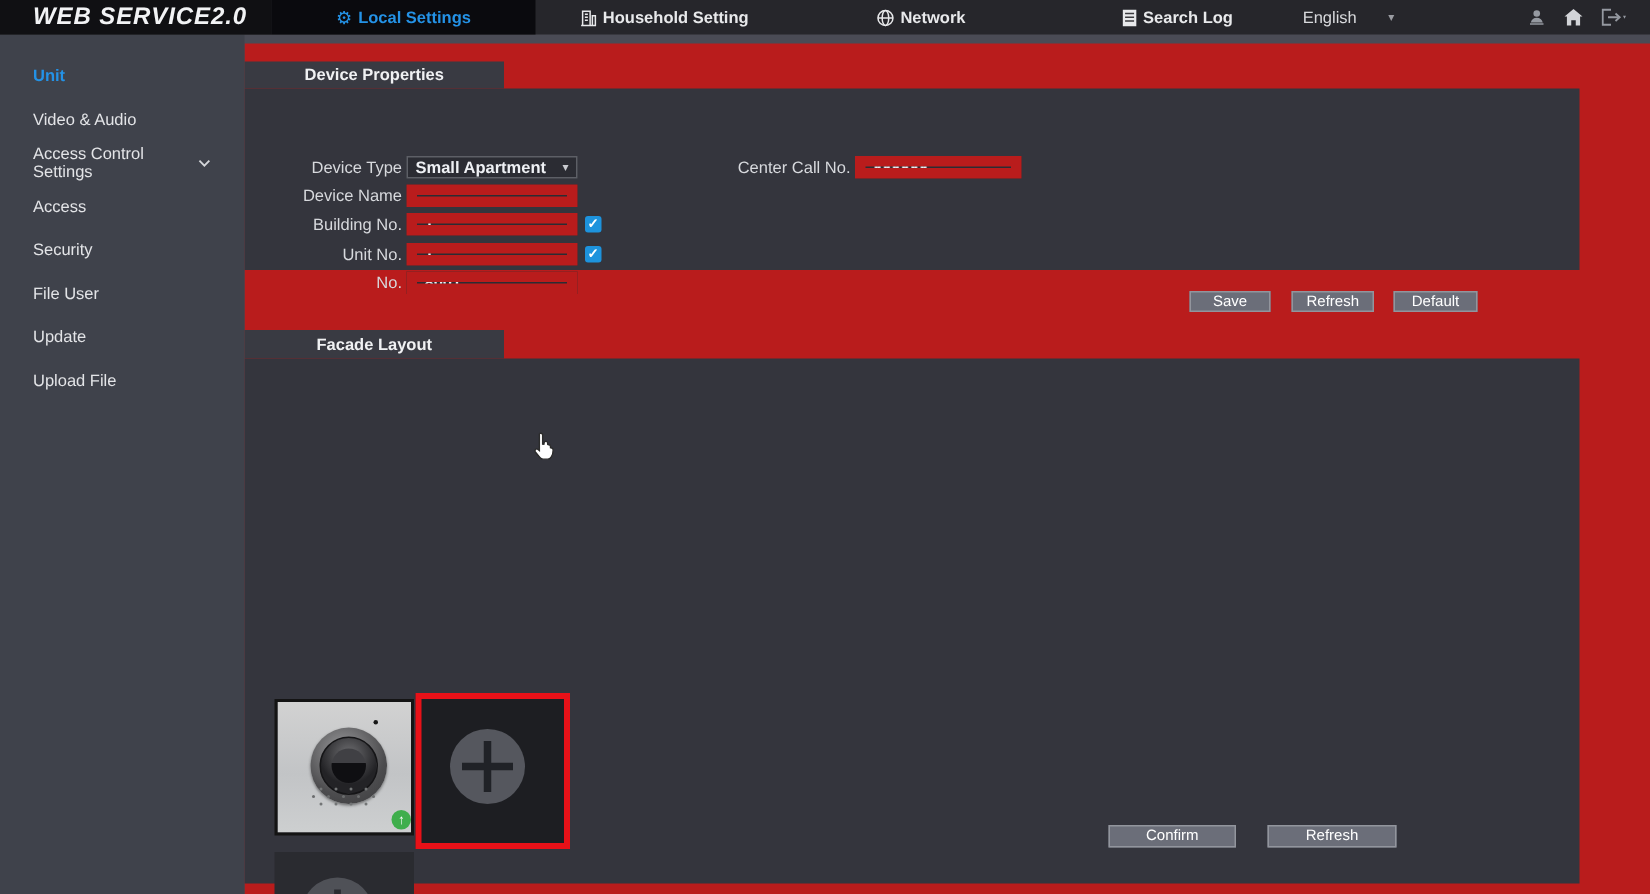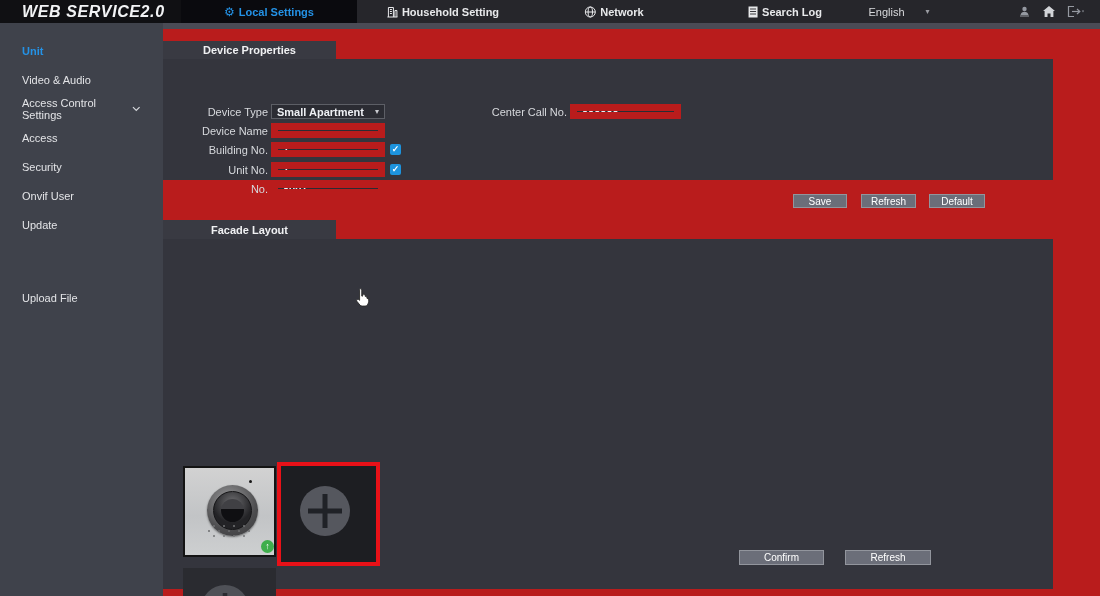--- a/index.html
+++ b/index.html
@@ -137,26 +137,26 @@
         <path d="M1 1l3.5 3.5L8 1" stroke="#d4d6da" fill="none" stroke-width="1.3"></path>
       </svg>
   </div>
   <div class="side-item" style="top:107px;">
       <span>Access</span>
     </div>
   <div class="side-item" style="top:136px;">
       <span>Security</span>
     </div>
   <div class="side-item" style="top:165px;">
-      <span>Onvif User</span>
+      <span>File User</span>
     </div>
   <div class="side-item" style="top:194px;">
       <span>Update</span>
     </div>
-  <div class="side-item" style="top:223px;margin-top:44px;">
+  <div class="side-item" style="top:223px;">
       <span>Upload File</span>
     </div>
 </div>
 
 <div class="content">
 
   <div class="panel-tab" style="top:12px; height:18px;">
     <span>Device Properties</span>
   </div>
   <div class="panel-body" style="top:30px; height:121px;">

